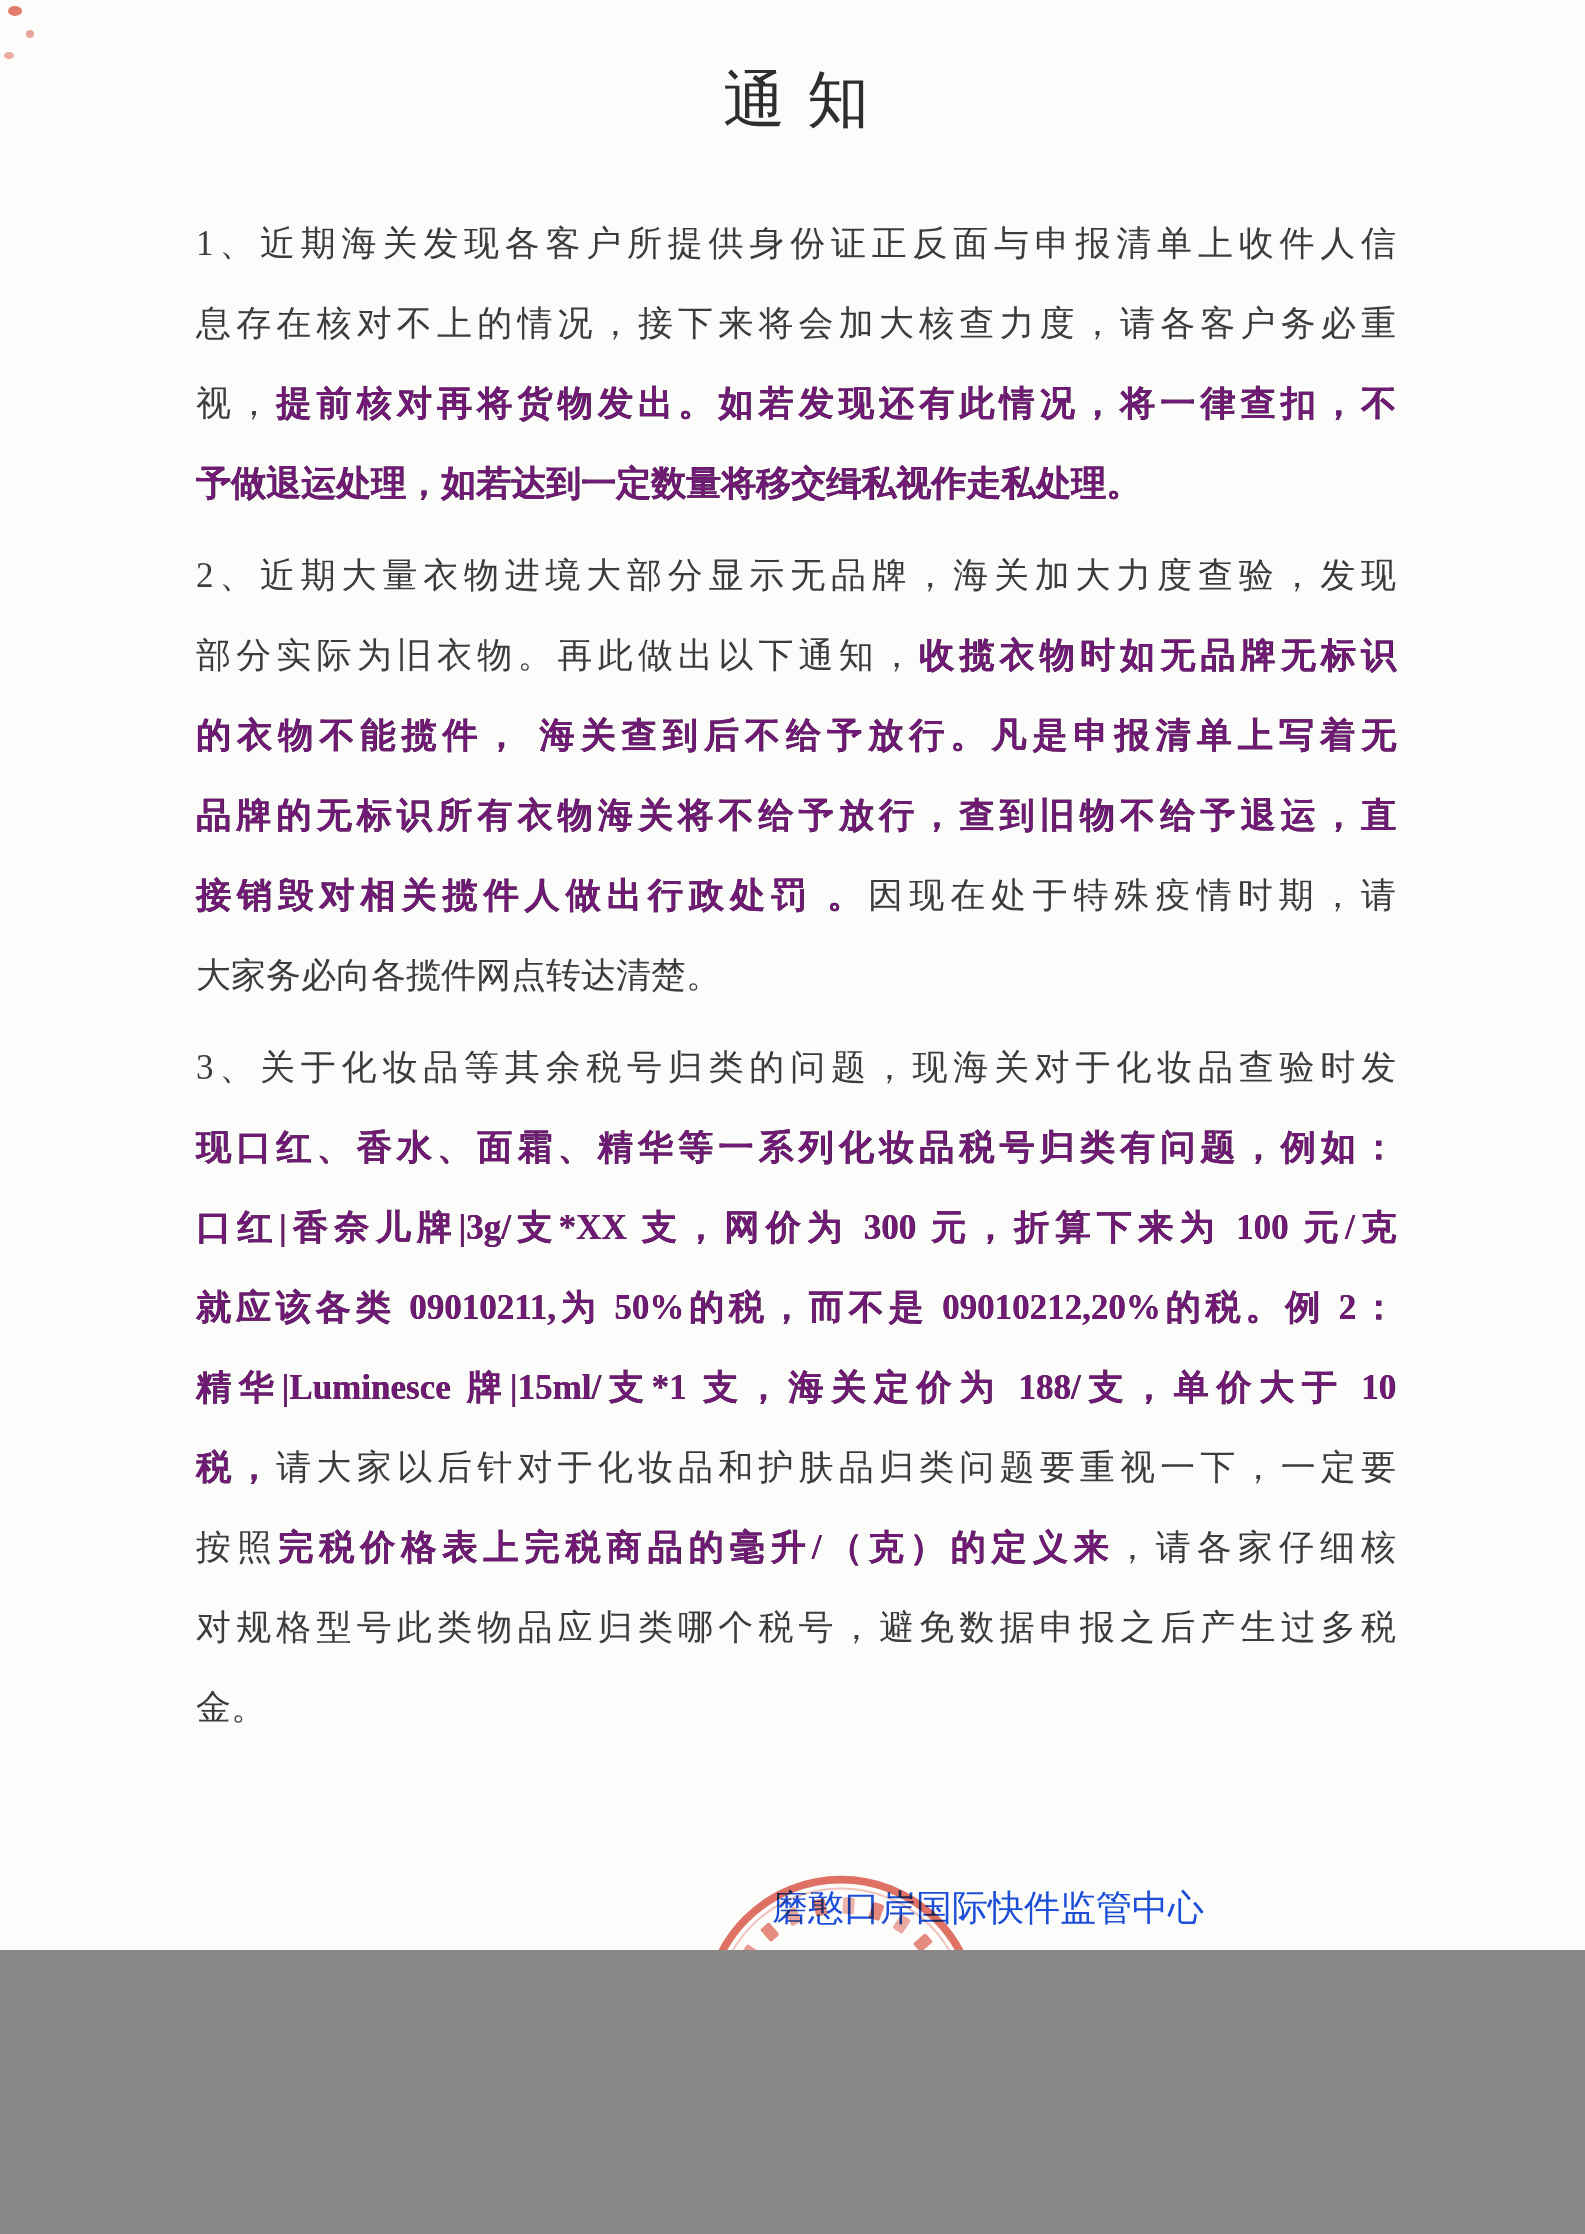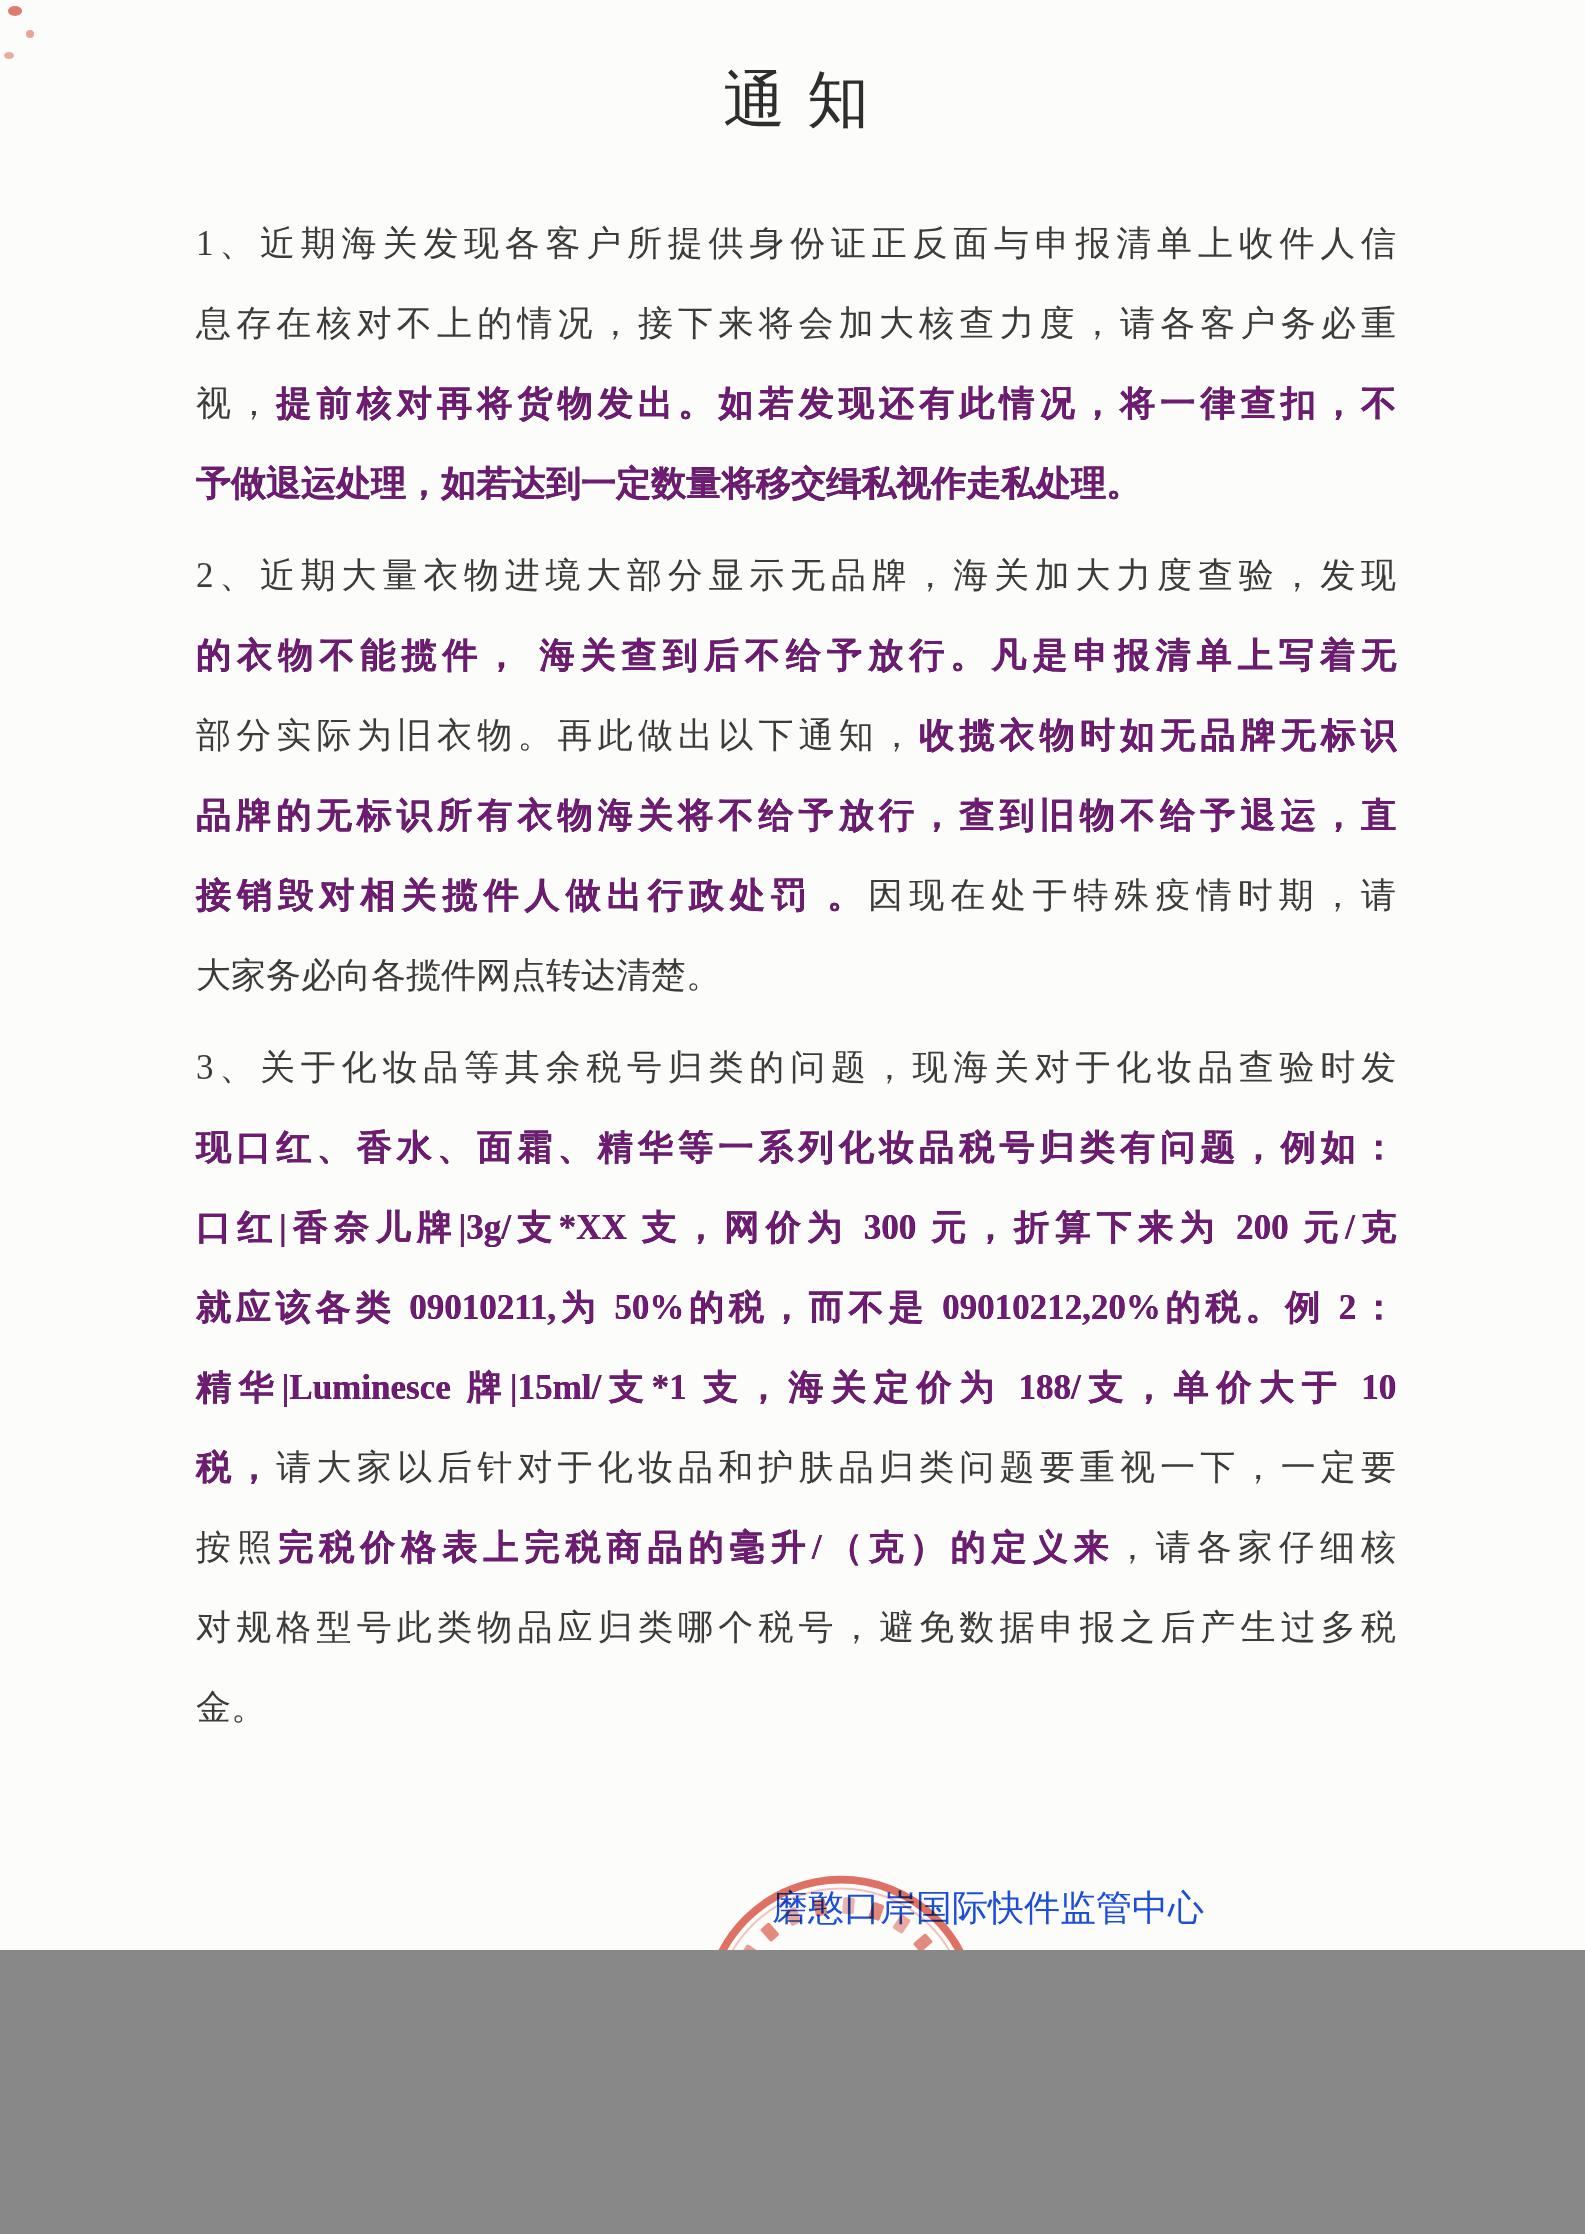--- a/index.html
+++ b/index.html
@@ -97,30 +97,30 @@
     <div class="title">通知</div>
     <div class="paras" id="paras">
         <div class="para">
           <div class="line"><span>1、近期海关发现各客户所提供身份证正反面与申报清单上收件人信</span></div>
           <div class="line"><span>息存在核对不上的情况，接下来将会加大核查力度，请各客户务必重</span></div>
           <div class="line"><span>视，</span><span class="seg-bold">提前核对再将货物发出。如若发现还有此情况，将一律查扣，不</span></div>
           <div class="line last"><span class="seg-bold">予做退运处理，如若达到一定数量将移交缉私视作走私处理。</span></div>
         </div>
         <div class="para">
           <div class="line"><span>2、近期大量衣物进境大部分显示无品牌，海关加大力度查验，发现</span></div>
+          <div class="line"><span>部分实际为旧衣物。再此做出以下通知，</span><span class="seg-bold">收揽衣物时如无品牌无标识</span></div>
           <div class="line"><span class="seg-bold">的衣物不能揽件，  海关查到后不给予放行。凡是申报清单上写着无</span></div>
-          <div class="line"><span>部分实际为旧衣物。再此做出以下通知，</span><span class="seg-bold">收揽衣物时如无品牌无标识</span></div>
           <div class="line"><span class="seg-bold">品牌的无标识所有衣物海关将不给予放行，查到旧物不给予退运，直</span></div>
           <div class="line"><span class="seg-bold">接销毁对相关揽件人做出行政处罚 。</span><span>因现在处于特殊疫情时期，请</span></div>
           <div class="line last"><span>大家务必向各揽件网点转达清楚。</span></div>
         </div>
         <div class="para">
           <div class="line"><span>3、关于化妆品等其余税号归类的问题，现海关对于化妆品查验时发</span></div>
           <div class="line"><span class="seg-bold">现口红、香水、面霜、精华等一系列化妆品税号归类有问题，例如：</span></div>
-          <div class="line"><span class="seg-bold">口红|香奈儿牌|3g/支*XX 支，网价为 300 元，折算下来为 200 元/克</span></div>
+          <div class="line"><span class="seg-bold">口红|香奈儿牌|3g/支*XX 支，网价为 300 元，折算下来为 100 元/克</span></div>
           <div class="line"><span class="seg-bold">就应该各类 09010211,为 50%的税，而不是 09010212,20%的税。例 2：</span></div>
           <div class="line"><span class="seg-bold">精华|Luminesce 牌|15ml/支*1 支，海关定价为 188/支，单价大于 10</span></div>
           <div class="line"><span class="seg-bold">税，</span><span>请大家以后针对于化妆品和护肤品归类问题要重视一下，一定要</span></div>
           <div class="line"><span>按照</span><span class="seg-bold">完税价格表上完税商品的毫升/（克）的定义来</span><span>，请各家仔细核</span></div>
           <div class="line"><span>对规格型号此类物品应归类哪个税号，避免数据申报之后产生过多税</span></div>
           <div class="line last"><span>金。</span></div>
         </div>
       </div>
 
     <div class="sig-block">

